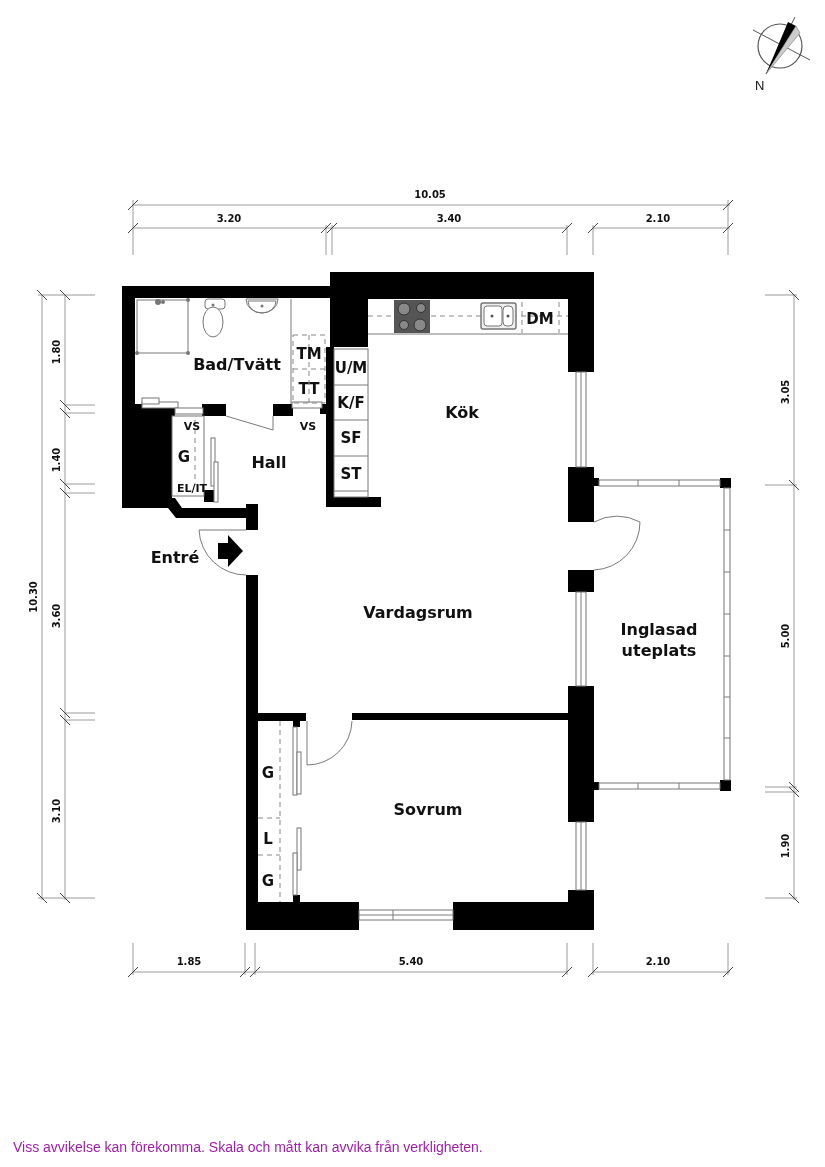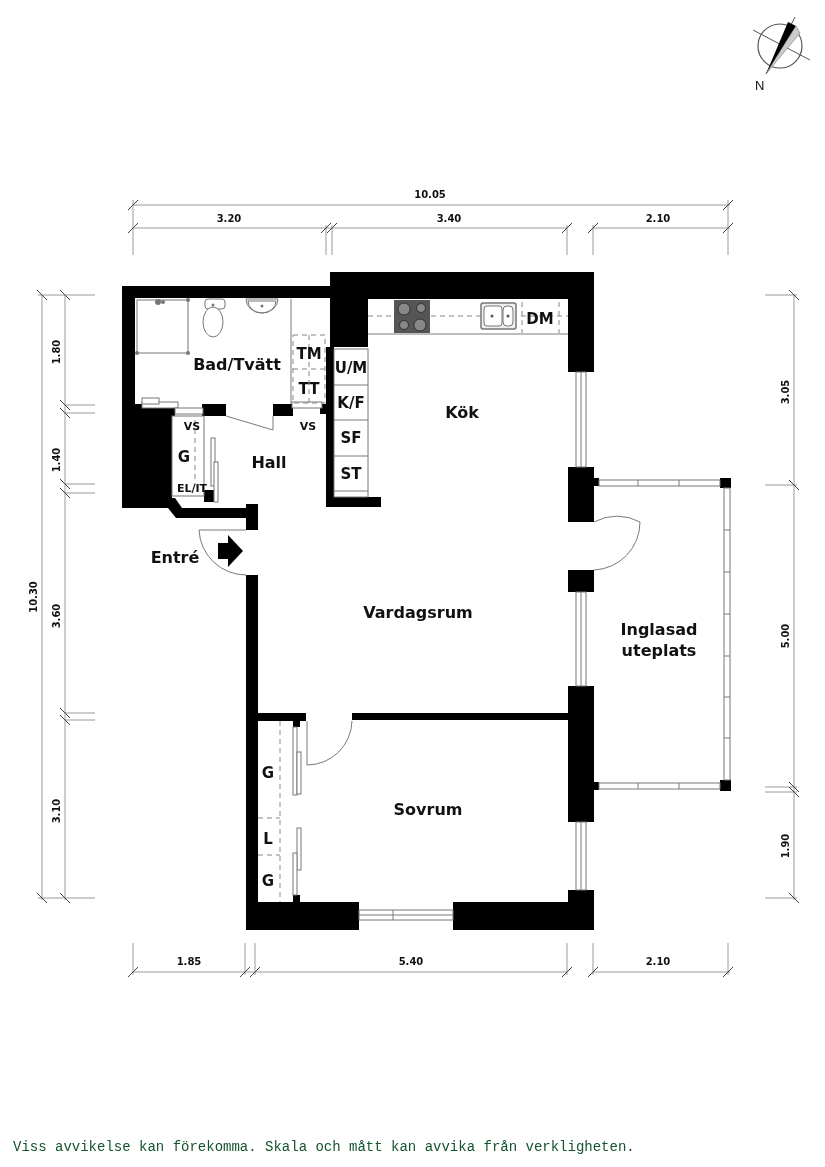--- a/index.html
+++ b/index.html
@@ -8,21 +8,21 @@
   .wall { fill:#000; }
   .thin { stroke:#7a7a7a; stroke-width:1; fill:none; }
   .dim { stroke:#9a9a9a; stroke-width:1; fill:none; }
   .tick { stroke:#444; stroke-width:1; }
   .dash { stroke:#888; stroke-width:1; stroke-dasharray:5 4; fill:none; }
   .win { fill:#fff; stroke:#777; stroke-width:1; }
   .room-label { font-family:"DejaVu Sans", sans-serif; font-weight:bold; font-size:16px; fill:#111; }
   .small-label { font-family:"DejaVu Sans", sans-serif; font-weight:bold; font-size:15px; fill:#111; }
   .tiny-label { font-family:"DejaVu Sans", sans-serif; font-weight:bold; font-size:11px; fill:#111; }
   .dim-label { font-family:"DejaVu Sans", sans-serif; font-weight:bold; font-size:10px; fill:#111; }
-  .disclaimer { position:absolute; left:13px; top:1139px; font-family:Liberation Mono, monospace; font-size:14px; color:#14532d; }
+  .disclaimer { position:absolute; left:13px; top:1139px; font-family:Liberation Sans, sans-serif; font-size:14px; color:#a21caf; }
 </style>
 </head>
 <body>
 
 <svg width="825" height="1167" viewBox="0 0 825 1167">
 
   <g>
     <circle cx="780" cy="46" r="22" fill="none" stroke="#555" stroke-width="1.2"></circle>
     <line x1="753" y1="30" x2="810" y2="60" stroke="#555" stroke-width="1"></line>
     <line x1="795" y1="17" x2="766" y2="74" stroke="#555" stroke-width="1"></line>

